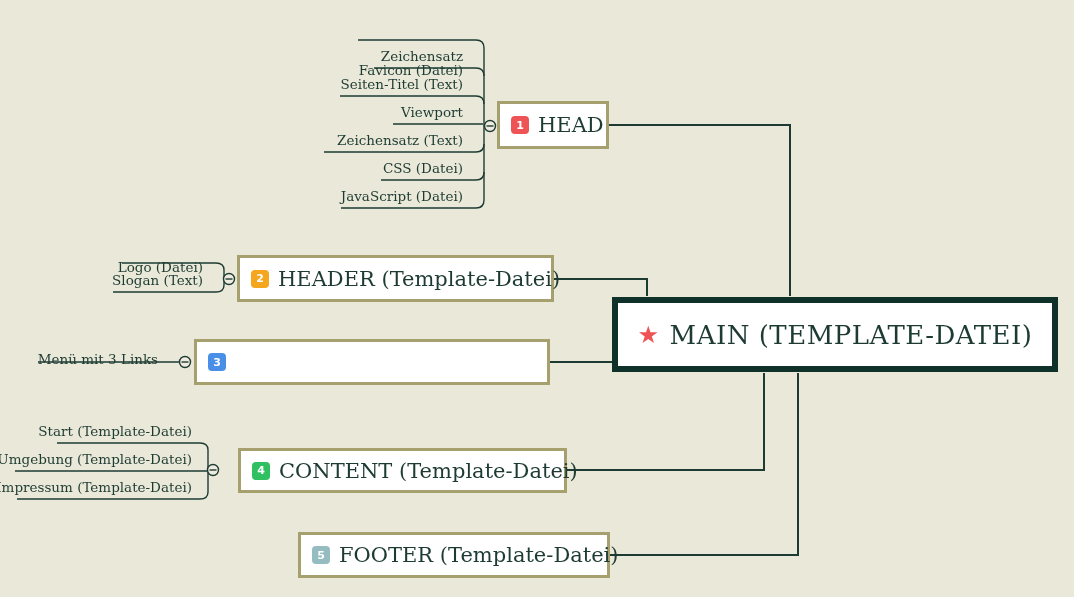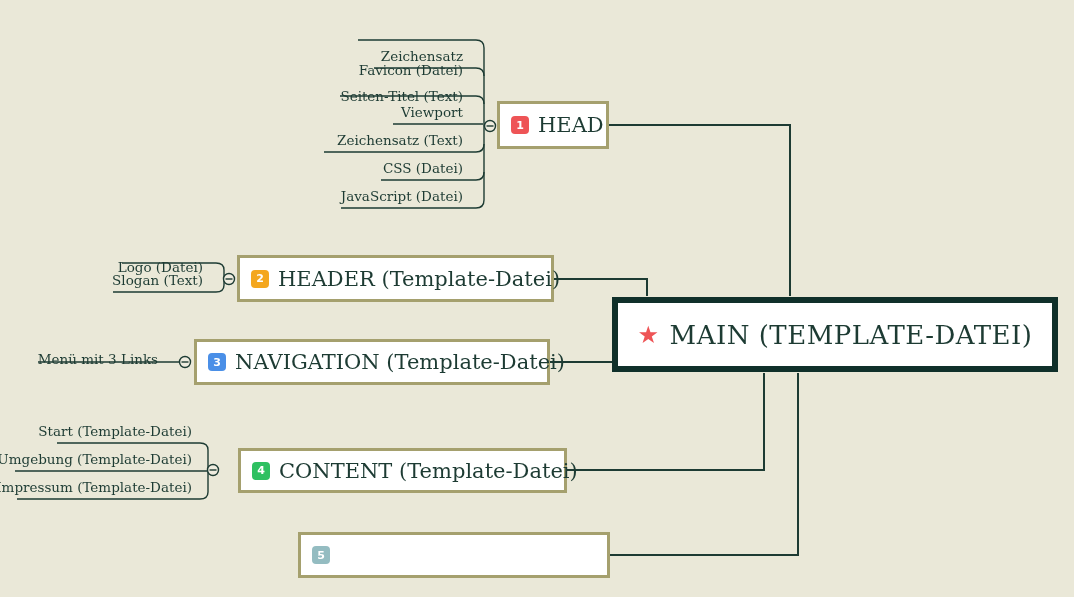--- a/index.html
+++ b/index.html
@@ -155,35 +155,35 @@
     <span>HEAD</span>
   </div>
 
   <div class="node branch" style="left:237px; top:255px; width:317px; height:47px;">
     <span class="badge" style="background: rgb(244, 167, 30);">2</span>
     <span>HEADER (Template-Datei)</span>
   </div>
 
   <div class="node branch" style="left:194px; top:339px; width:356px; height:46px;">
     <span class="badge" style="background: rgb(74, 143, 231);">3</span>
-    <span>NAVIGATION (Template-Datei)</span>
   </div>
 
   <div class="node branch" style="left:238px; top:448px; width:329px; height:45px;">
     <span class="badge" style="background: rgb(46, 192, 97);">4</span>
     <span>CONTENT (Template-Datei)</span>
   </div>
 
   <div class="node branch" style="left:298px; top:532px; width:312px; height:46px;">
     <span class="badge" style="background: rgb(148, 188, 193);">5</span>
+    <span>FOOTER (Template-Datei)</span>
   </div>
 
   <div class="leaf" style="top:19px;  right:611px;margin-top:42px;">Favicon (Datei)</div>
   <div class="leaf" style="top:47px;  right:611px;">Zeichensatz</div>
-  <div class="leaf" style="top:87px;  right:611px;margin-left:28px;">Seiten-Titel (Text)</div>
+  <div class="leaf" style="top:75px;  right:611px;margin-left:28px;">Seiten-Titel (Text)</div>
   <div class="leaf" style="top:103px; right:611px;">Viewport</div>
   <div class="leaf" style="top:131px; right:611px;">Zeichensatz (Text)</div>
   <div class="leaf" style="top:159px; right:611px;">CSS (Datei)</div>
   <div class="leaf" style="top:187px; right:611px;">JavaScript (Datei)</div>
 
   <div class="leaf" style="top:258px; right:871px;">Logo (Datei)</div>
   <div class="leaf" style="top:271px; right:871px;">Slogan (Text)</div>
 
   <div class="leaf" style="top:341px; right:916px;margin-top:9px;">Menü mit 3 Links</div>
 

